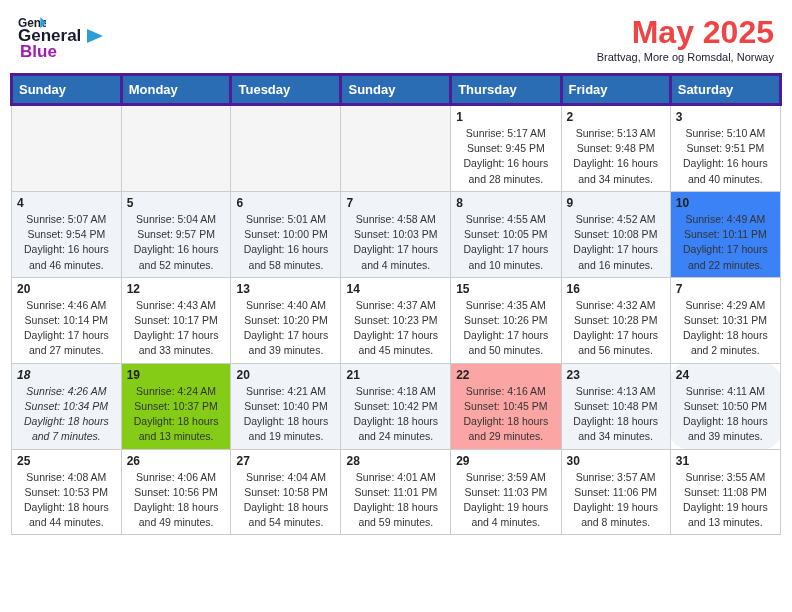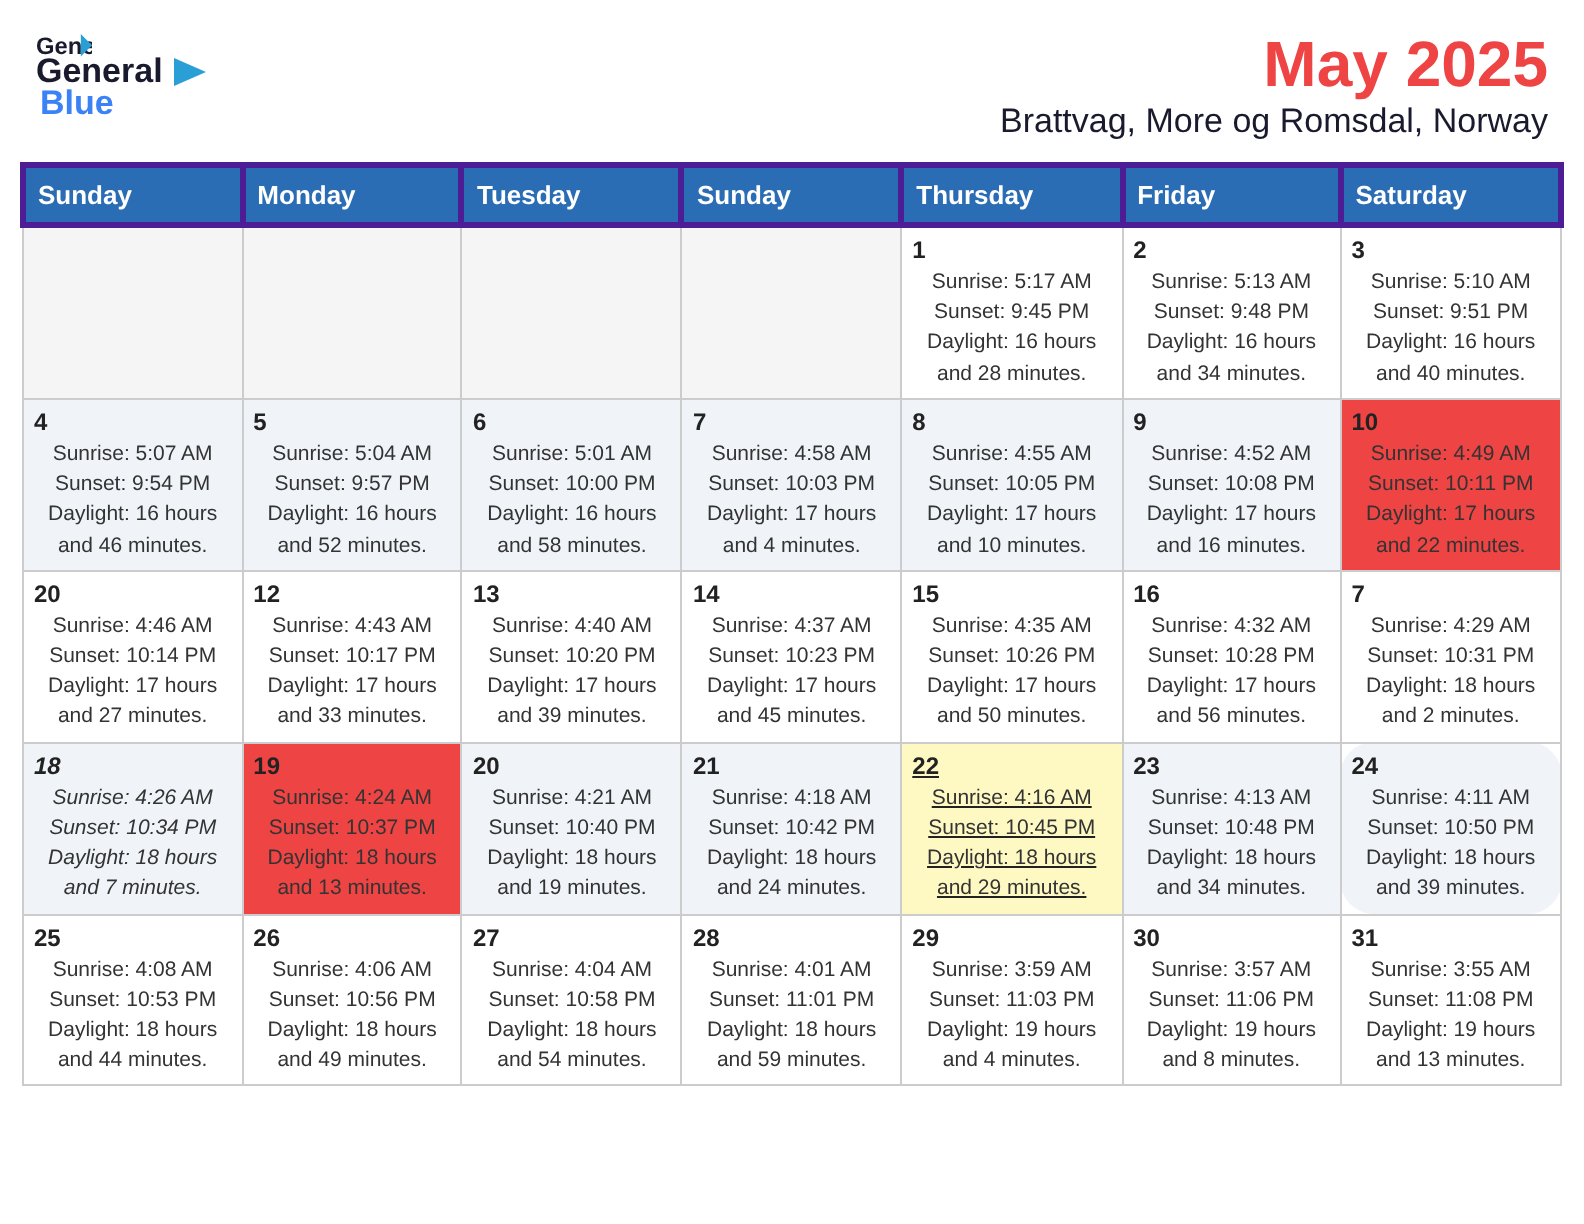--- a/index.html
+++ b/index.html
@@ -30,21 +30,21 @@
     }
     .title-area {
       text-align: right;
     }
     .main-title {
       font-size: 32px;
       font-weight: bold;
       color: #ef4444;
     }
     .subtitle {
-      font-size: 17px;
+      font-size: 11px;
       color: #1a1a2e;
     }
     .calendar {
       width: 100%;
       border-collapse: collapse;
       border: 1px solid #ccc;
     }
     .calendar th {
       background-color: #2a6db5;
       color: #fff;
@@ -98,21 +98,21 @@
         <polygon points="32,4 40,12 32,20" fill="#2a9fd6"></polygon>
       </svg>
     </div>
     <div class="logo-row" style="margin-top:-8px;">
       <span style="font-size:17px;font-weight:bold;color:#1a1a2e;">General</span>
       <svg width="22" height="18" viewBox="0 0 22 18" style="margin:0 2px;">
         <polygon points="4,2 20,9 4,16" fill="#2a9fd6"></polygon>
       </svg>
     </div>
     <div style="margin-top:-4px;">
-      <span style="font-size:17px;font-weight:bold;color:#3b82f6;margin-left:2px;">Blue</span>
+      <span style="font-size:17px;font-weight:bold;color:#a21caf;margin-left:2px;">Blue</span>
     </div>
   </div>
   <div class="title-area">
     <div class="main-title">May 2025</div>
     <div class="subtitle">Brattvag, More og Romsdal, Norway</div>
   </div>
 </div>
 
 <table class="calendar">
   <thead>
@@ -163,21 +163,21 @@
           <div class="cell-content">Sunrise: 4:58 AM<br>Sunset: 10:03 PM<br>Daylight: 17 hours<br>and 4 minutes.</div>
         </td>
         <td style="background: rgb(240, 244, 248);">
           <span class="day-number">8</span>
           <div class="cell-content">Sunrise: 4:55 AM<br>Sunset: 10:05 PM<br>Daylight: 17 hours<br>and 10 minutes.</div>
         </td>
         <td style="background: rgb(240, 244, 248);">
           <span class="day-number">9</span>
           <div class="cell-content">Sunrise: 4:52 AM<br>Sunset: 10:08 PM<br>Daylight: 17 hours<br>and 16 minutes.</div>
         </td>
-        <td style="background: #ef4444;">
+        <td style="background: #3b82f6;">
           <span class="day-number">10</span>
           <div class="cell-content">Sunrise: 4:49 AM<br>Sunset: 10:11 PM<br>Daylight: 17 hours<br>and 22 minutes.</div>
         </td>
       </tr>
       <tr>
         <td>
           <span class="day-number">20</span>
           <div class="cell-content">Sunrise: 4:46 AM<br>Sunset: 10:14 PM<br>Daylight: 17 hours<br>and 27 minutes.</div>
         </td>
         <td>
@@ -203,33 +203,33 @@
         <td>
           <span class="day-number">7</span>
           <div class="cell-content">Sunrise: 4:29 AM<br>Sunset: 10:31 PM<br>Daylight: 18 hours<br>and 2 minutes.</div>
         </td>
       </tr>
       <tr>
         <td style="background: rgb(240, 244, 248); font-style: italic;">
           <span class="day-number">18</span>
           <div class="cell-content">Sunrise: 4:26 AM<br>Sunset: 10:34 PM<br>Daylight: 18 hours<br>and 7 minutes.</div>
         </td>
-        <td style="background: #ef4444;">
+        <td style="background: #84cc16;">
           <span class="day-number">19</span>
           <div class="cell-content">Sunrise: 4:24 AM<br>Sunset: 10:37 PM<br>Daylight: 18 hours<br>and 13 minutes.</div>
         </td>
         <td style="background: rgb(240, 244, 248);">
           <span class="day-number">20</span>
           <div class="cell-content">Sunrise: 4:21 AM<br>Sunset: 10:40 PM<br>Daylight: 18 hours<br>and 19 minutes.</div>
         </td>
         <td style="background: rgb(240, 244, 248);">
           <span class="day-number">21</span>
           <div class="cell-content">Sunrise: 4:18 AM<br>Sunset: 10:42 PM<br>Daylight: 18 hours<br>and 24 minutes.</div>
         </td>
-        <td style="background: #fef9c3; text-decoration: underline;">
+        <td style="background: #fca5a5;">
           <span class="day-number">22</span>
           <div class="cell-content">Sunrise: 4:16 AM<br>Sunset: 10:45 PM<br>Daylight: 18 hours<br>and 29 minutes.</div>
         </td>
         <td style="background: rgb(240, 244, 248);">
           <span class="day-number">23</span>
           <div class="cell-content">Sunrise: 4:13 AM<br>Sunset: 10:48 PM<br>Daylight: 18 hours<br>and 34 minutes.</div>
         </td>
         <td style="background: rgb(240, 244, 248); border-radius: 17px;">
           <span class="day-number">24</span>
           <div class="cell-content">Sunrise: 4:11 AM<br>Sunset: 10:50 PM<br>Daylight: 18 hours<br>and 39 minutes.</div>

